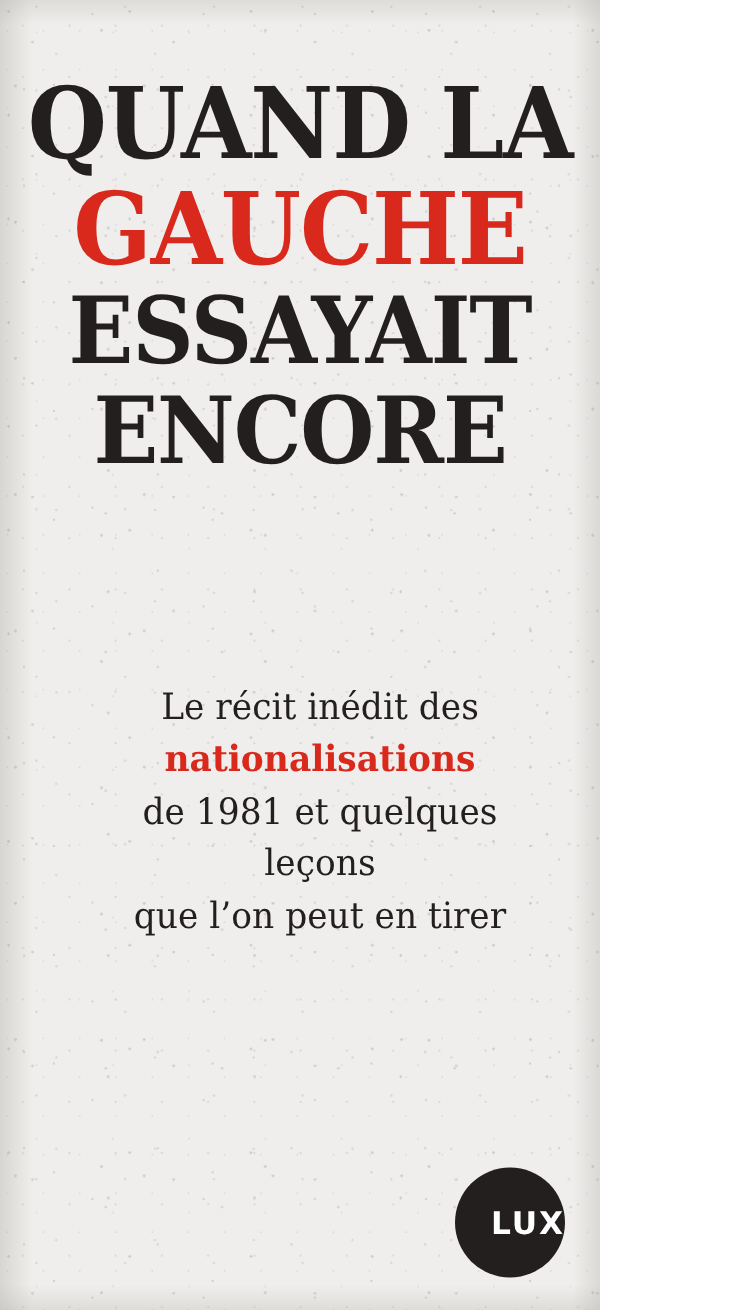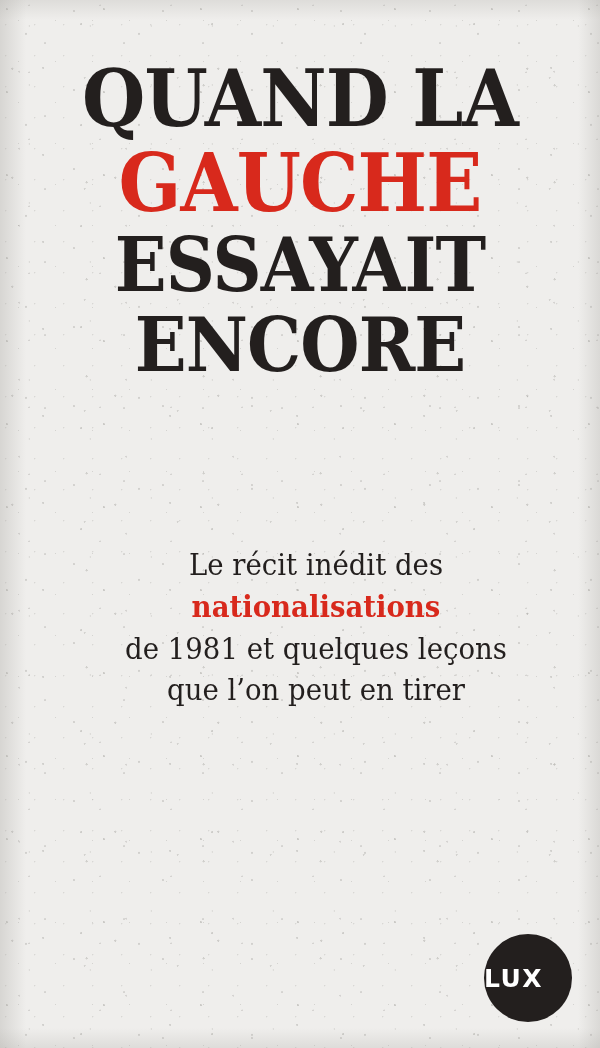--- a/index.html
+++ b/index.html
@@ -9,21 +9,21 @@
   }
   body {
     width: 600px;
     height: 1048px;
     overflow: hidden;
     font-family: "Liberation Sans", sans-serif;
   }
 
   #cover {
     position: relative;
-    width: 600px;
+    width: 480px;
     height: 1048px;
     background-color: #efeeec;
     overflow: hidden;
   }
 
   
   #texture {
     position: absolute;
     inset: 0;
     pointer-events: none;
@@ -150,21 +150,21 @@
   .logo {
     position: absolute;
     right: 28px;
     bottom: 26px;
     width: 88px;
     height: 88px;
     border-radius: 50%;
     background: #231f1e;
     display: flex;
     align-items: center;
-    justify-content: flex-start;
+    justify-content: flex-end;
   }
   .logo-text {
     font-family: "DejaVu Sans", "Liberation Sans", sans-serif;
     font-weight: bold;
     font-size: 25px;
     color: #ffffff;
     letter-spacing: 1.5px;
   }
 </style>
 </head>

